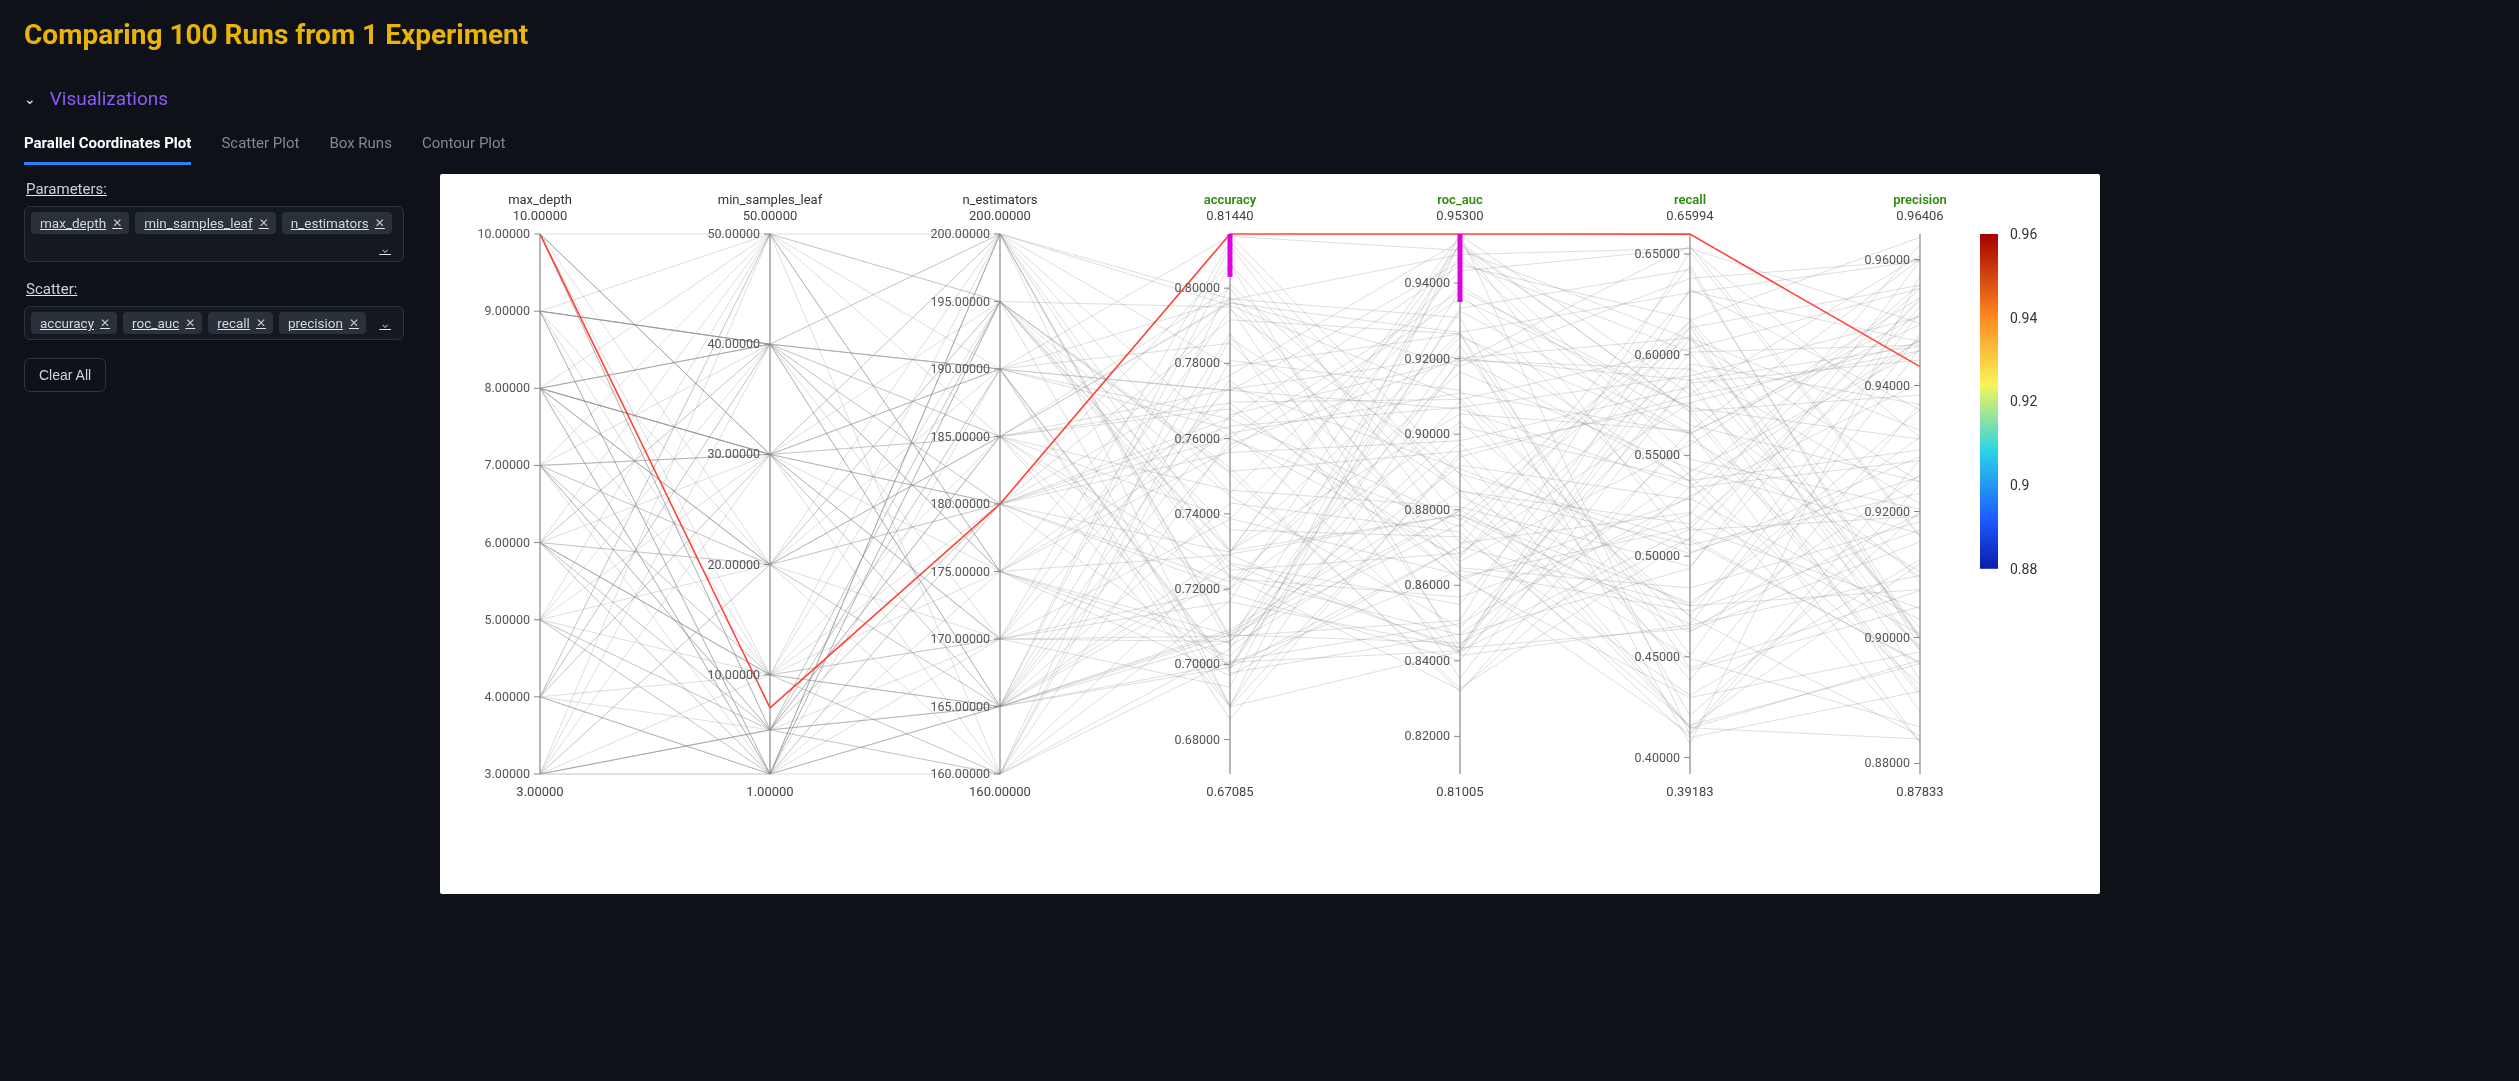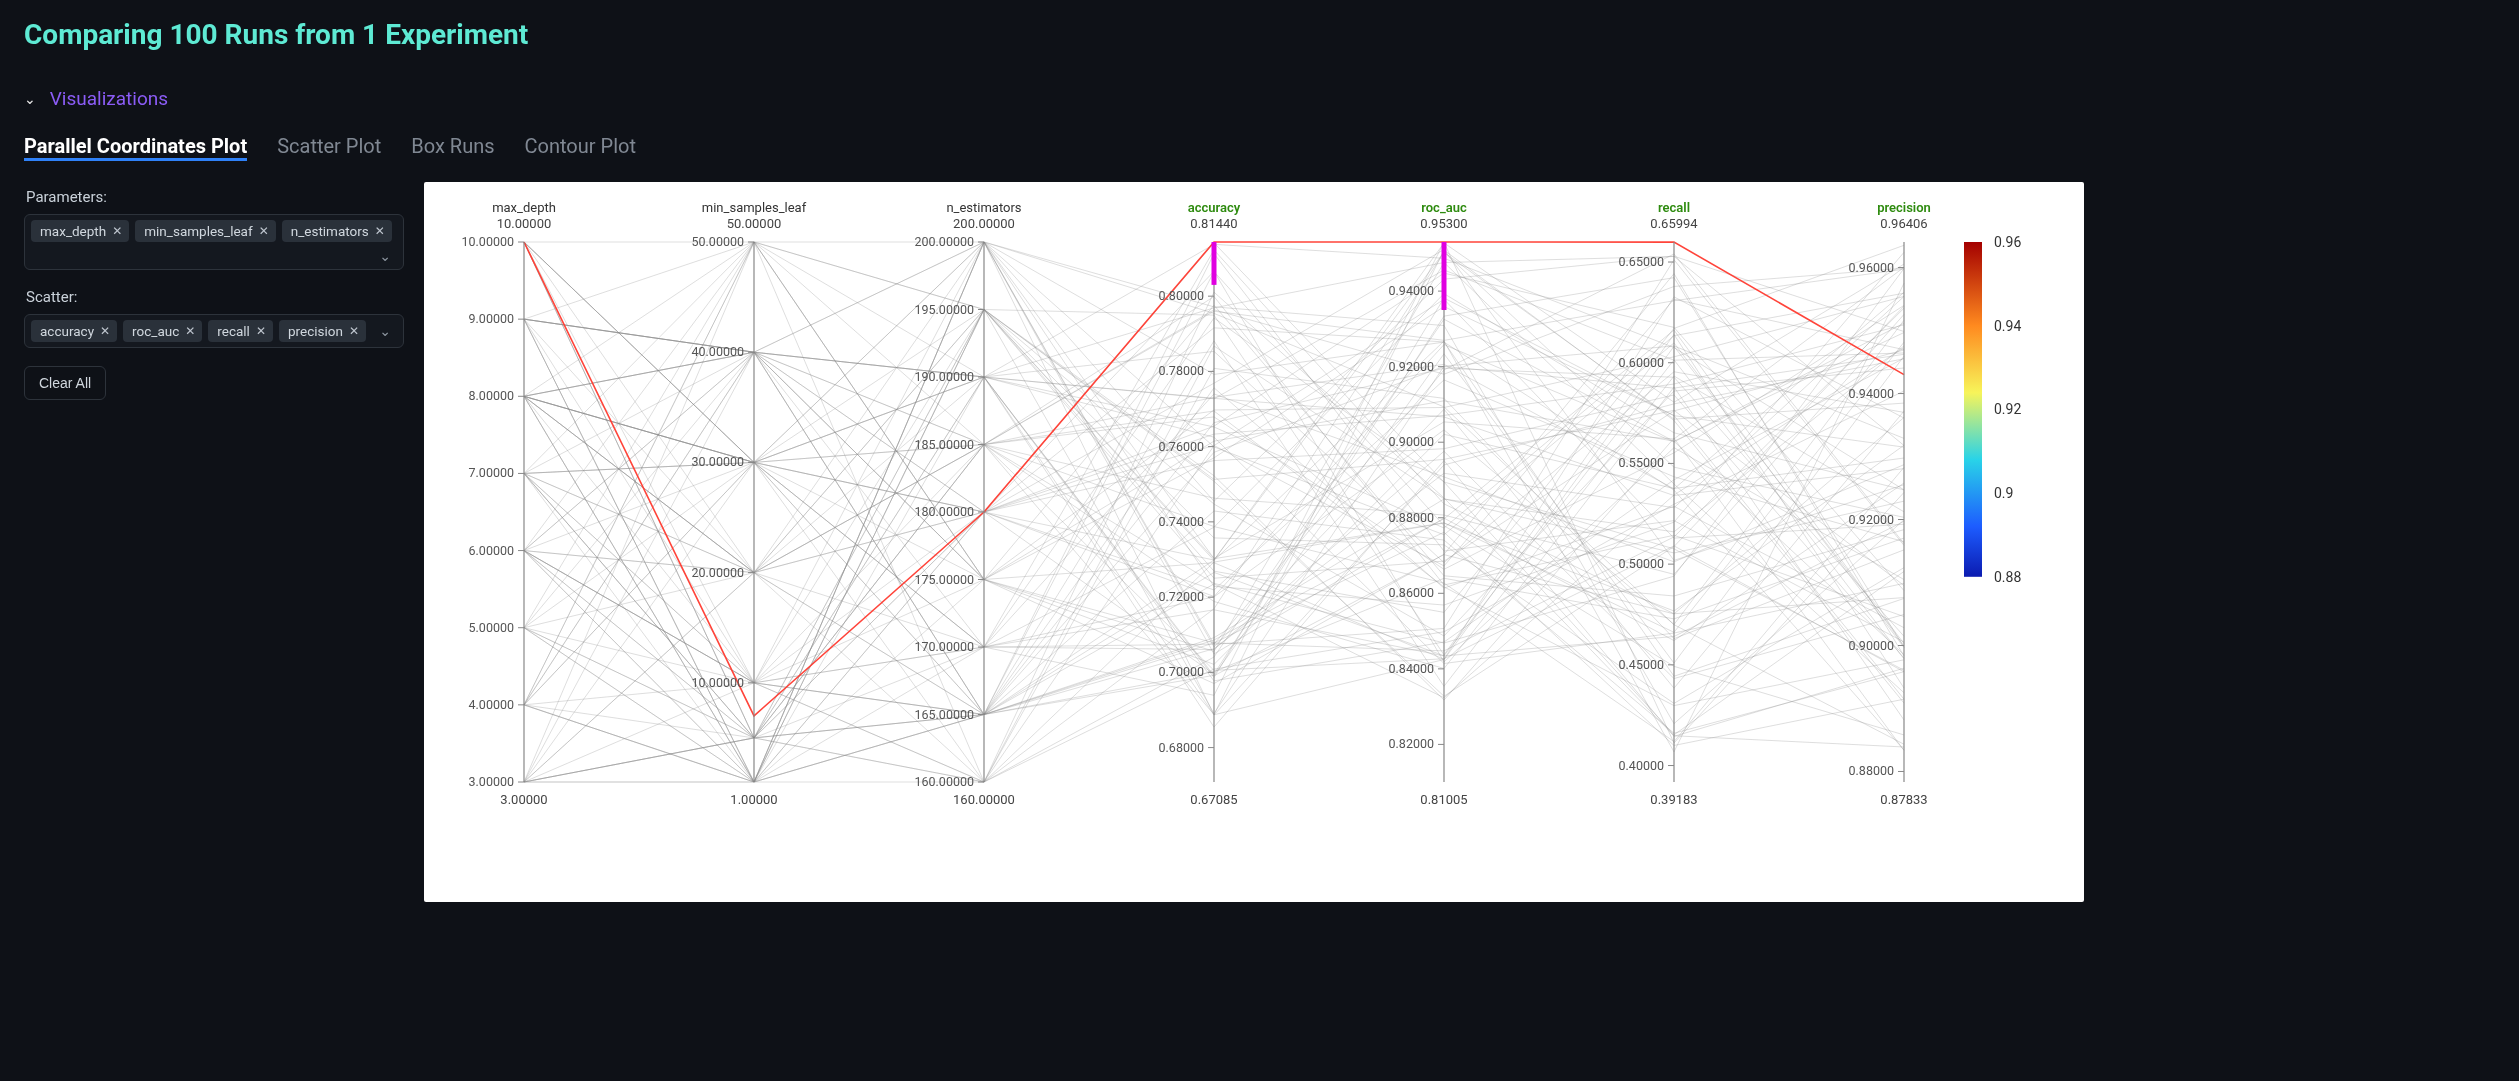--- a/index.html
+++ b/index.html
@@ -8,28 +8,28 @@
     color: #e6e6e6;
     font-family: -apple-system, BlinkMacSystemFont, "Segoe UI", Roboto, sans-serif;
     font-size: 14px;
     width: 2519px;
     height: 1081px;
     overflow: hidden;
   }
   .wrap { padding: 12px 24px; }
   .crumb { color:#2f81f7; font-size:14px; }
   .crumb .chev { color:#8b949e; margin-left:8px; font-size:12px; }
-  h1.title { color:#5eead4; font-size:28px; font-weight:700; margin-top:6px; }
+  h1.title { color:#eab308; font-size:28px; font-weight:700; margin-top:6px; }
   .section-toggle { display:flex; align-items:center; gap:14px; margin-top:36px; cursor:pointer; }
   .section-toggle .chev { font-size:14px; color:#e6e6e6; transform:rotate(0deg);}
   .section-toggle .lbl { font-size:19px; color:#8b5cf6; }
   .tabs { display:flex; gap:30px; margin-top:24px; border-bottom:1px solid rgba(0,0,0,0); }
-  .tab { color:#808893; cursor:pointer; font-size:20px;}
+  .tab { color:#808893; padding-bottom:10px; cursor:pointer; font-size:15px;}
   .tab.active { color:#fff; font-weight:700; border-bottom:3px solid #2f81f7; }
-  .content { display:flex; gap:20px; margin-top:20px; align-items:flex-start;}
+  .content { display:flex; gap:36px; margin-top:8px; align-items:flex-start;text-decoration:underline;}
   .controls { width:380px; flex:none; }
   .ctl-label { color:#c9d1d9; margin:6px 0 8px 2px; font-size:15px;}
   .tag-row { display:flex; align-items:center; background:#14181f; border:1px solid #2d333b; border-radius:6px; padding:5px 6px; gap:6px; flex-wrap:wrap;}
   .tag { background:#2a313a; color:#d0d7de; border-radius:4px; padding:3px 7px 3px 9px; display:flex; align-items:center; gap:6px; font-size:13.5px;}
   .tag .x { color:#bfc6cf; cursor:pointer; font-size:12px;}
   .tag-row .dd { margin-left:auto; color:#8b949e; padding:0 6px; cursor:pointer;}
   .clear-btn { margin-top:18px; background:transparent; border:1px solid #2d333b; color:#d0d7de; border-radius:6px; padding:8px 14px; cursor:pointer; font-size:14px;text-align:center;}
   .plot-panel { background:#fff; width:1660px; height:720px; position:relative; border-radius:2px; flex:none;}
   svg.plot { width:100%; height:100%; }
   .axis-title { fill:#333; font-size:13px; text-anchor:middle; }

